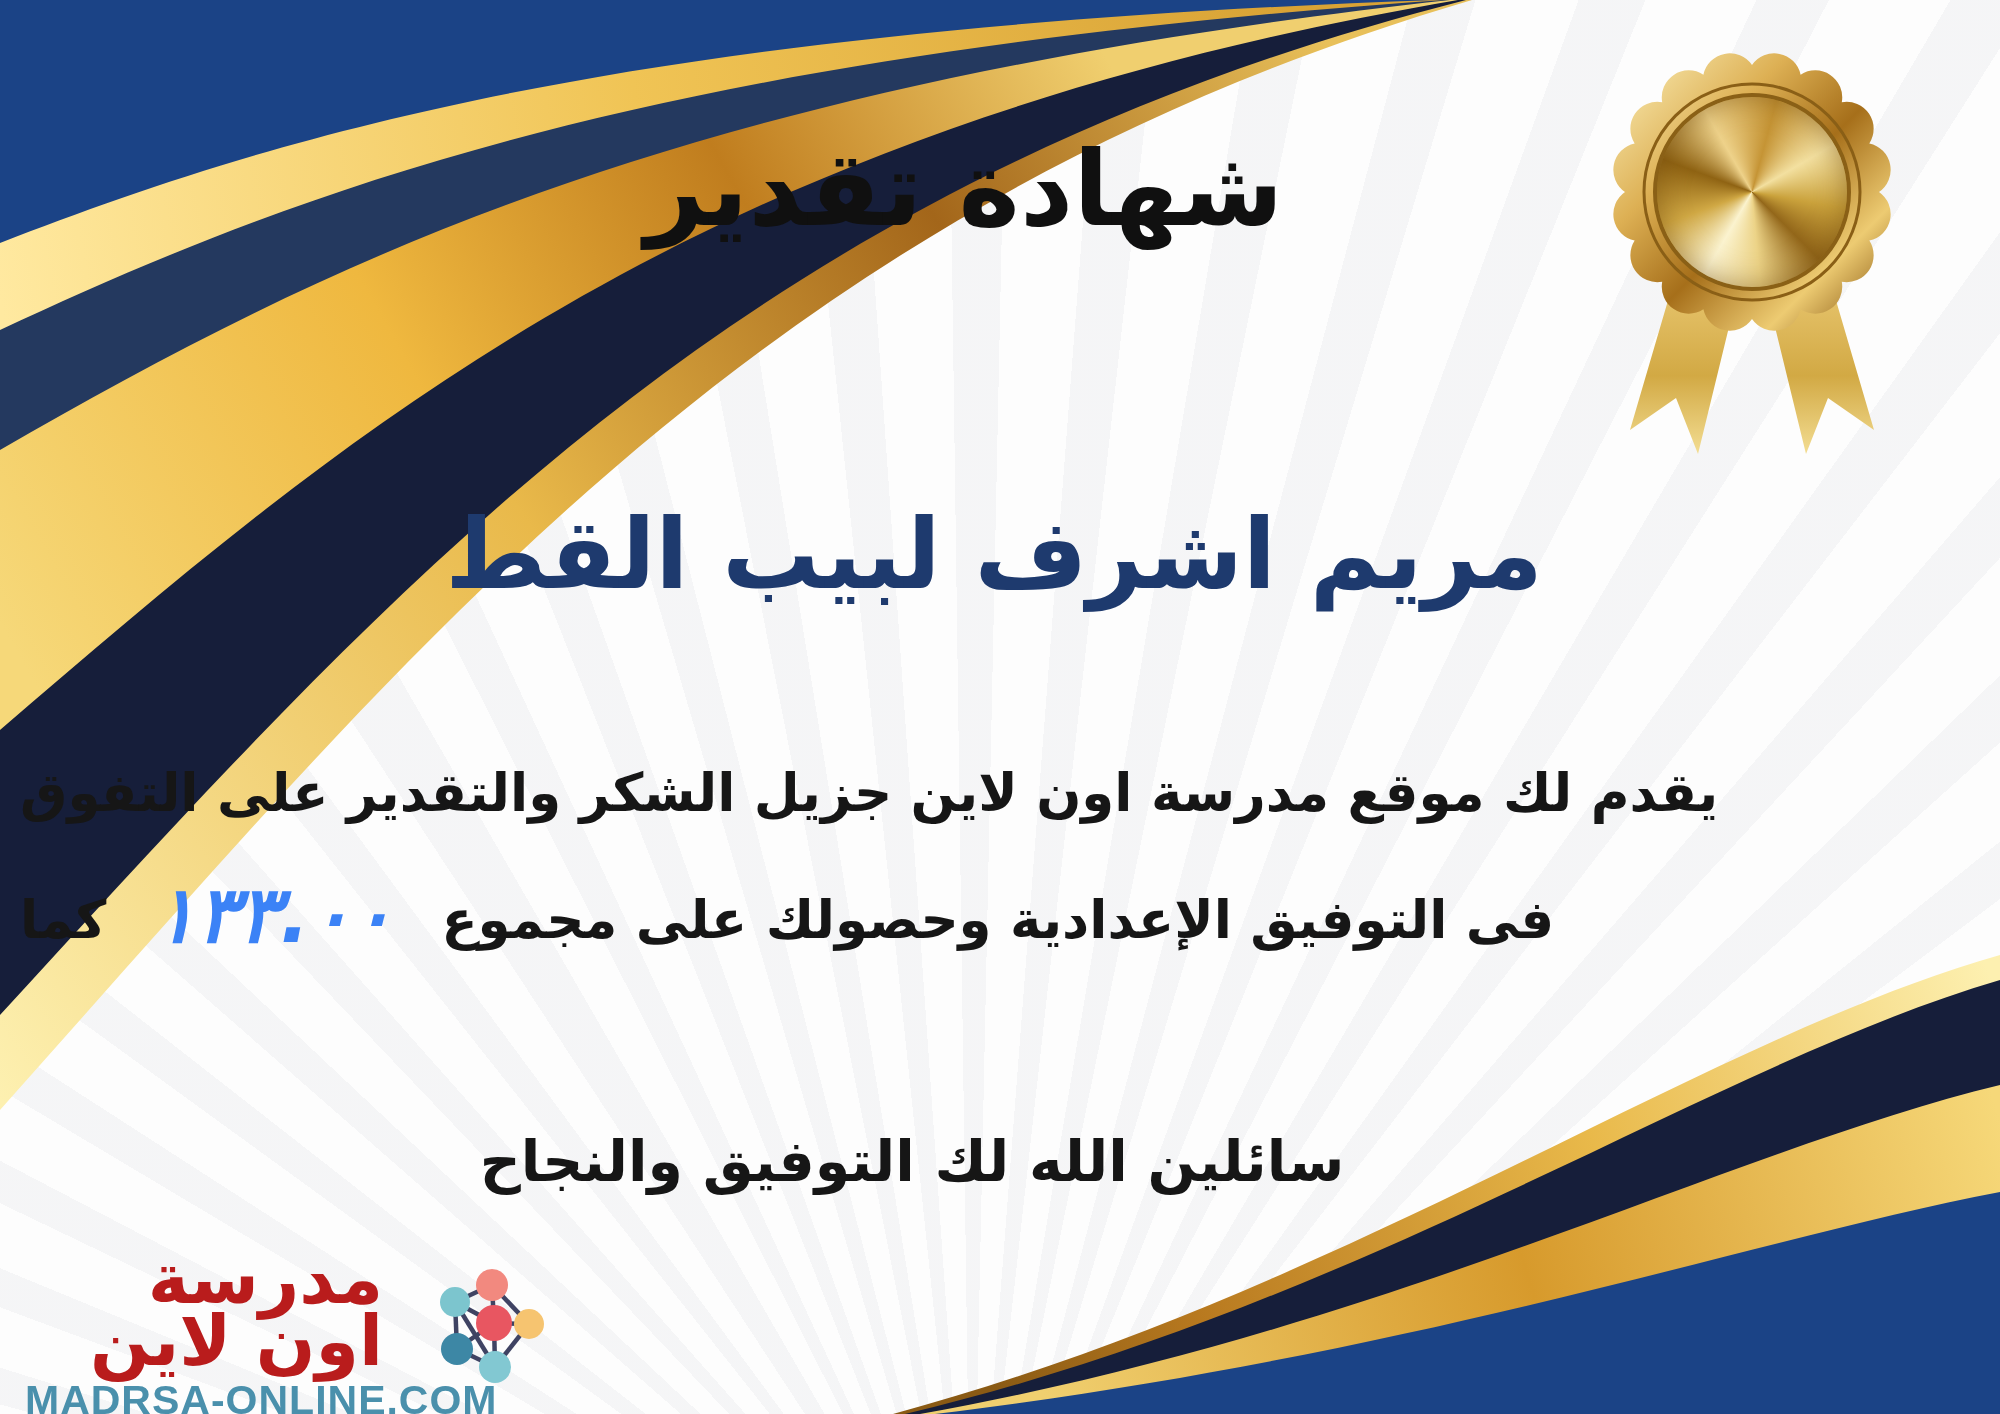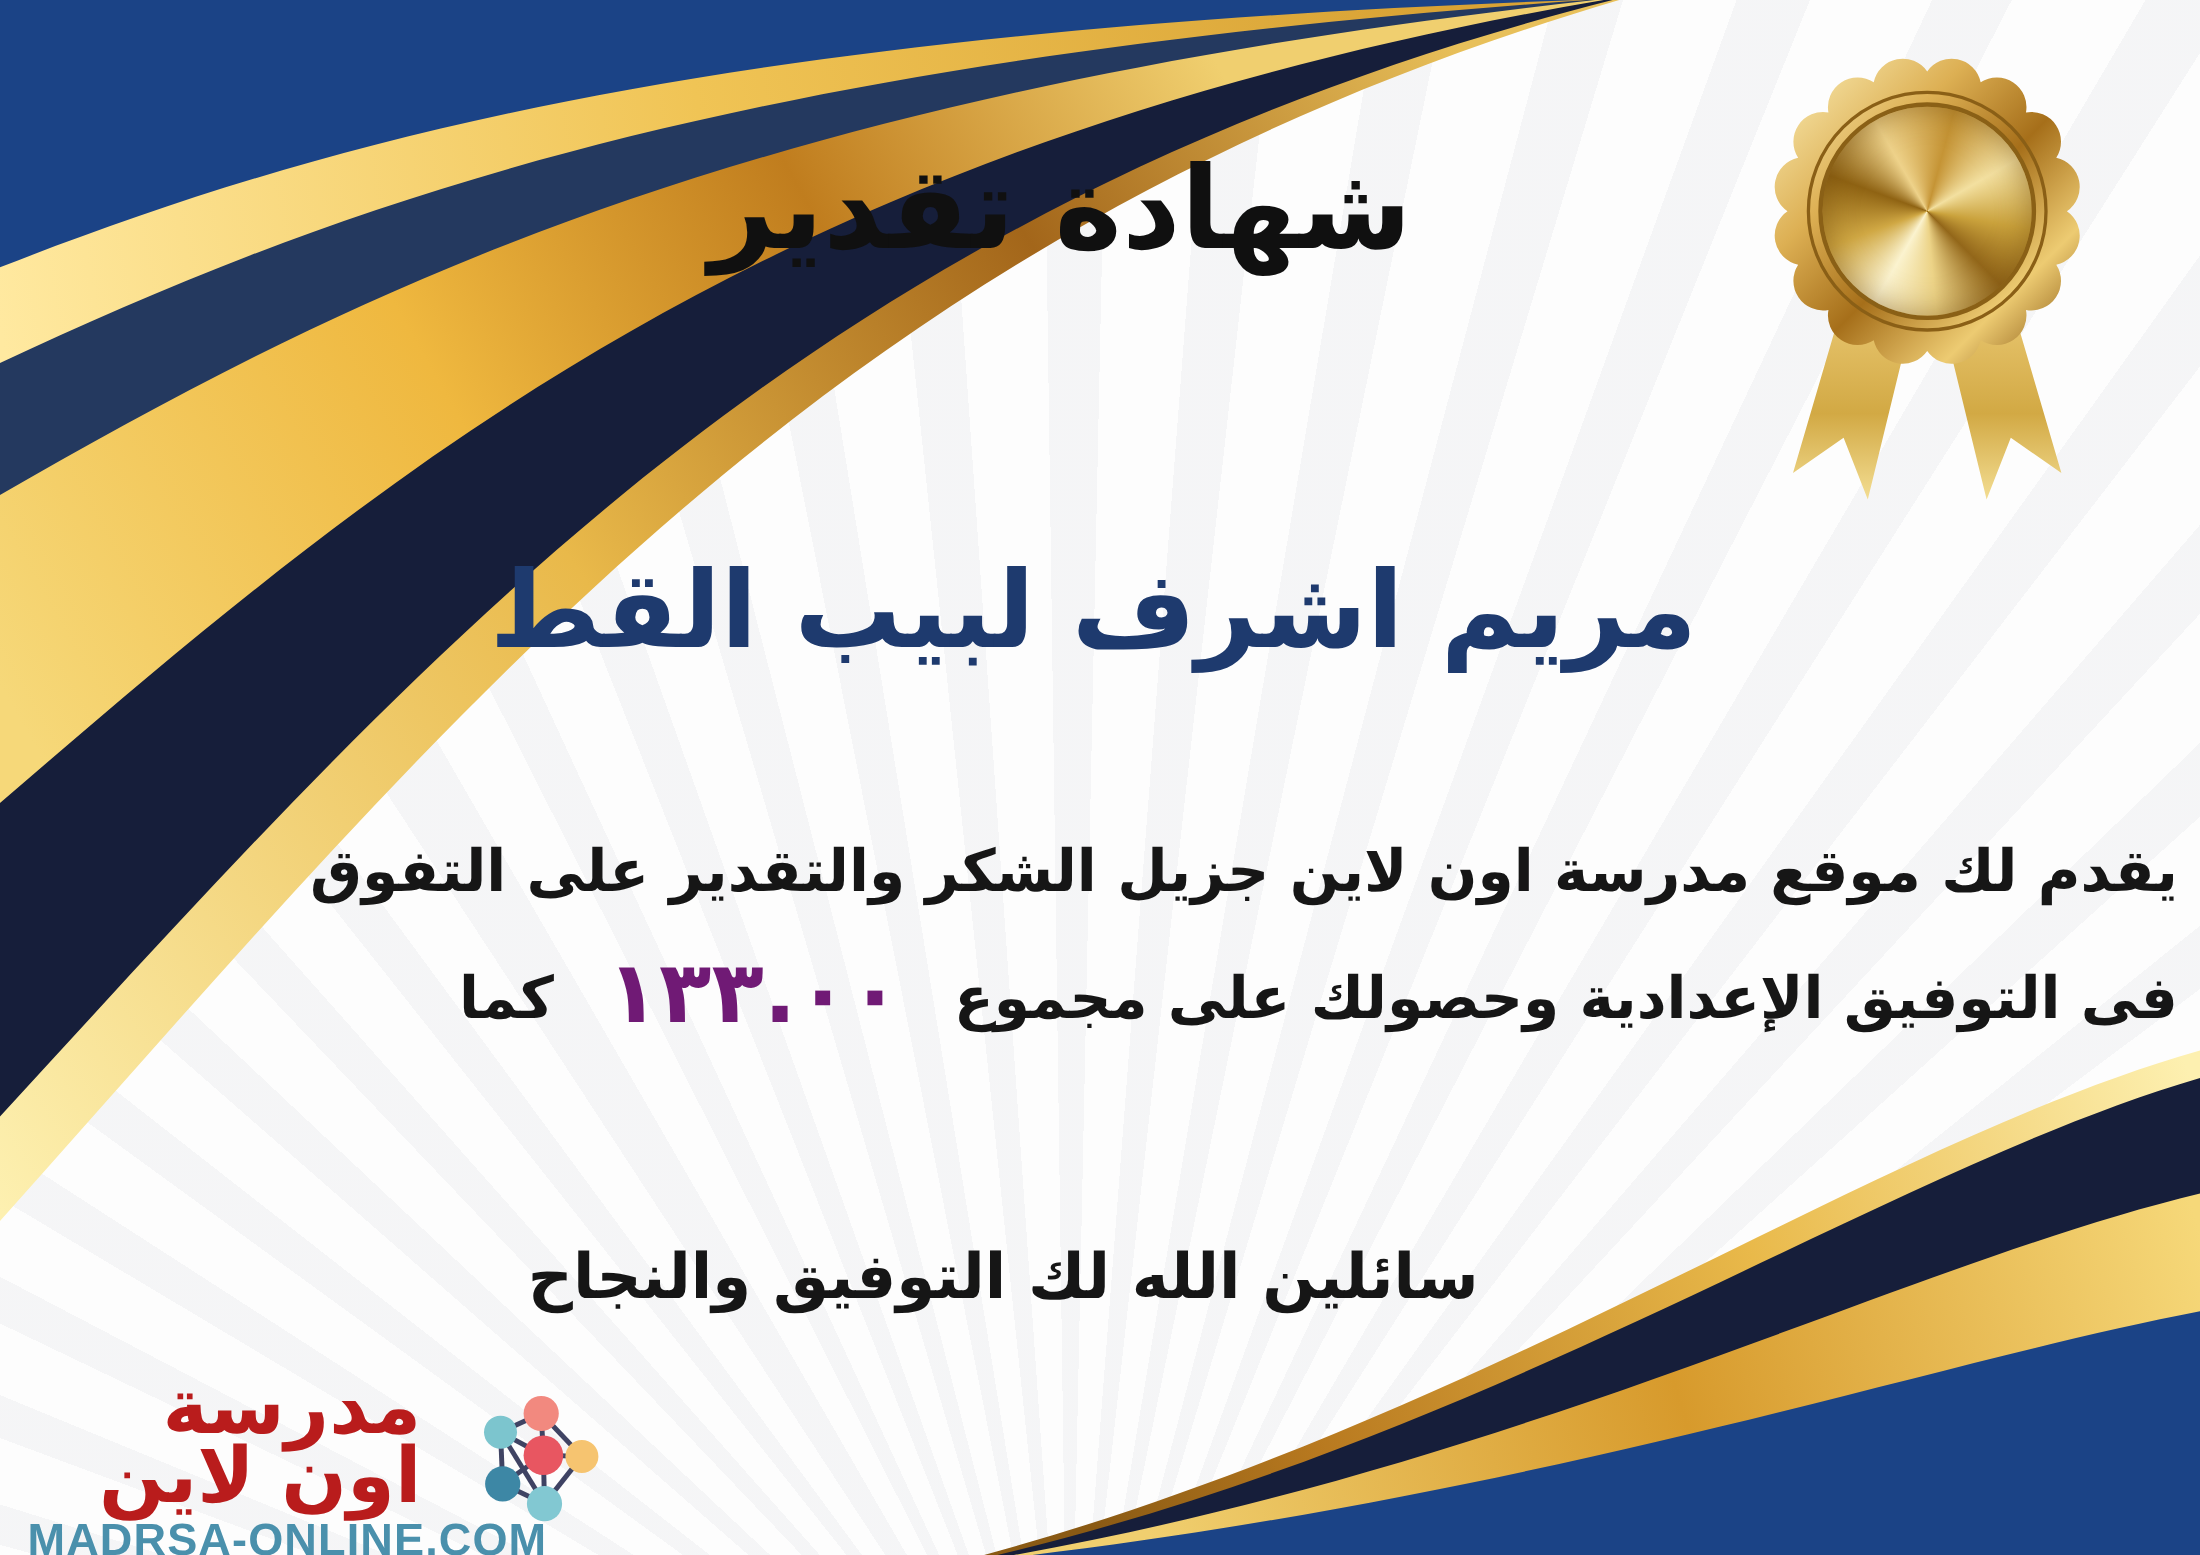--- a/index.html
+++ b/index.html
@@ -45,27 +45,27 @@
     letter-spacing:0;
   }
   .student-name{
     position:absolute;left:0;right:0;top:498px;
     text-align:center;direction:rtl;
     transform:translateX(-18px);
     font-size:97px;font-weight:700;color:#1e3a6e;
   }
   .body-text{
     position:absolute;left:20px;top:740px;width:1960px;
-    direction:rtl;text-align:right;color:#161616;
+    direction:rtl;text-align:left;color:#161616;
   }
   .body-line{font-size:53px;font-weight:700;line-height:106px;white-space:nowrap;}
   .score{
     display:inline-block;
-    font-size:78px;font-weight:700;color:#701a75;
-    margin:0 48px;transform:translateY(4px);
+    font-size:78px;font-weight:700;color:#3b82f6;
+    margin:12px 48px;transform:translateY(4px);font-style:italic;
   }
   .closing-line{
     position:absolute;left:0;right:0;top:1128px;
     text-align:center;direction:rtl;
     transform:translateX(-100px);
     font-size:57px;font-weight:700;color:#161616;
   }
 
   
   .logo{position:absolute;left:25px;top:1248px;width:560px;height:160px;}

